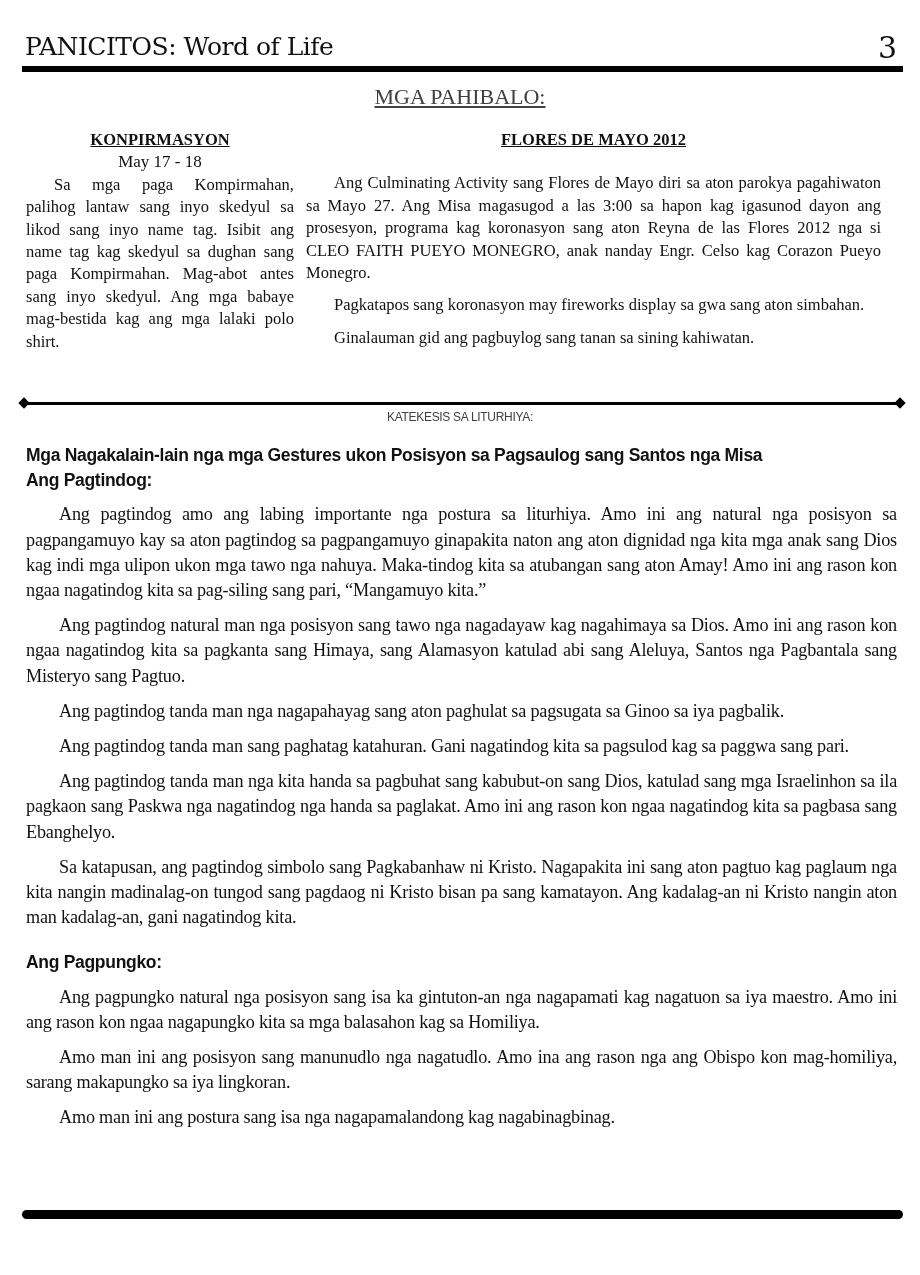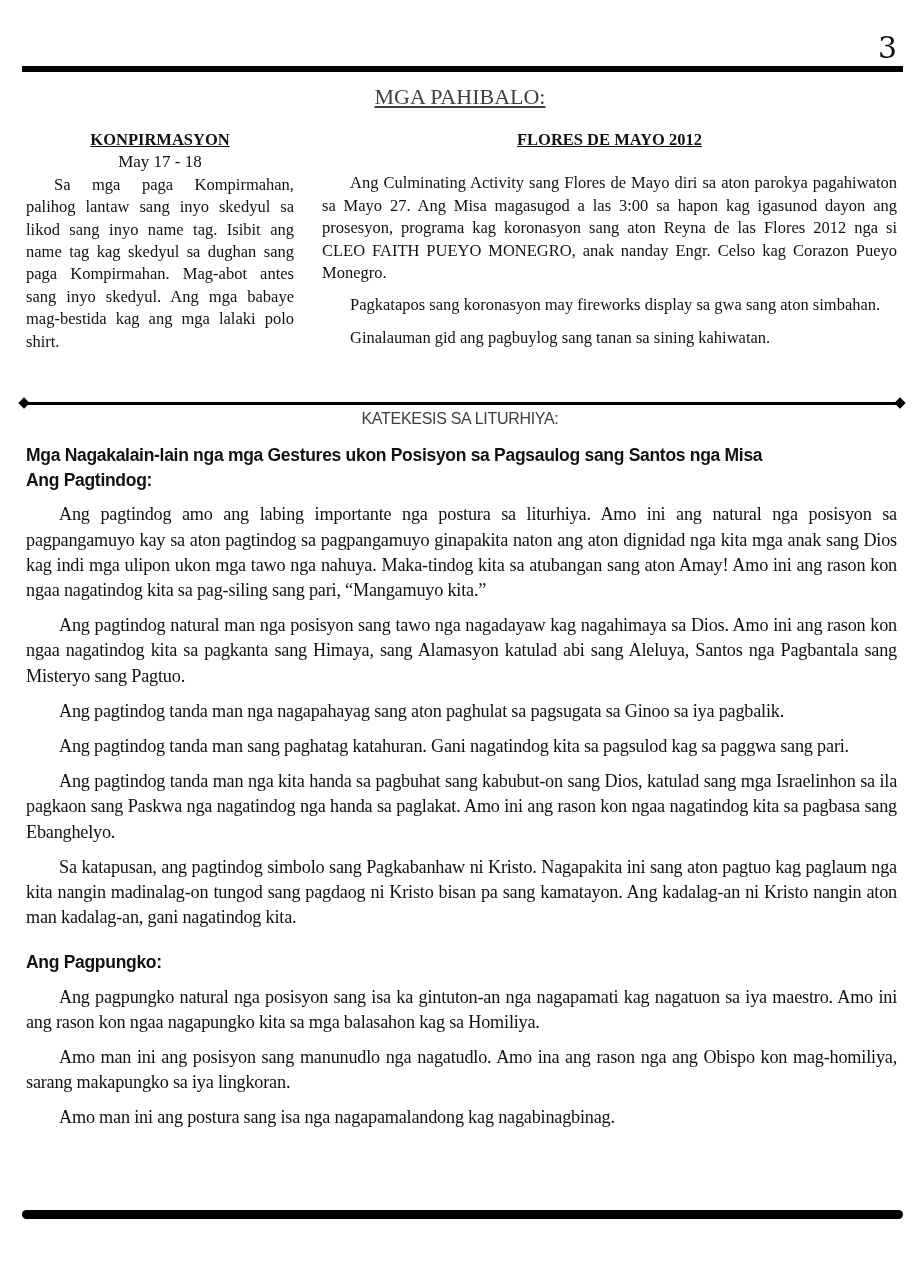--- a/index.html
+++ b/index.html
@@ -9,54 +9,55 @@
   .header { position: absolute; left: 22px; top: 30px; width: 881px; height: 40px; }
   .header-title { position: absolute; left: 3px; top: 2px; font-family: "DejaVu Serif", serif; font-size: 25px; letter-spacing: -0.5px; color: #111; }
   .page-number { position: absolute; right: 6px; top: 0px; font-family: "DejaVu Serif", serif; font-size: 30px; color: #111; }
   .header-rule { position: absolute; left: 22px; top: 66px; width: 881px; height: 6px; background: #000; }
 
   .section-title { position: absolute; left: 0; width: 920px; text-align: center; font-family: "Liberation Serif", serif; color: #404040; }
   .pahibalo-title { top: 84px; font-size: 22px; }
   .pahibalo-title span { text-decoration: underline; }
 
   .col-left { position: absolute; left: 26px; top: 129px; width: 268px; font-family: "Liberation Serif", serif; font-size: 16.5px; line-height: 22.4px; }
-  .col-right { position: absolute; left: 322px; top: 129px; width: 575px; font-family: "Liberation Serif", serif; font-size: 16.5px; line-height: 22.4px; }
+  .col-right { position: absolute; left: 306px; top: 129px; width: 575px; font-family: "Liberation Serif", serif; font-size: 16.5px; line-height: 22.4px; }
   .col-heading { text-align: center; font-weight: bold; text-decoration: underline; font-size: 16.5px; }
   .col-sub { text-align: center; font-size: 17px; }
   .justify { text-align: justify; }
   .indent { text-indent: 28px; }
   .col-left p, .col-right p { margin: 0; }
   .col-left p.first { }
   .col-right p.first { margin-top: 21px; }
   .col-right p + p { margin-top: 10px; }
 
   .divider { position: absolute; left: 20px; top: 402px; width: 884px; height: 4px; }
   .divider .line { position: absolute; left: 4px; right: 4px; top: 0; height: 3px; background: #000; }
   .divider .dia { position: absolute; top: -3px; width: 8px; height: 8px; background: #000; transform: rotate(45deg); }
   .divider .dia.left { left: 0; }
   .divider .dia.right { right: 0; }
 
-  .katekesis-title { top: 410px; font-size: 16px; font-weight: normal; font-family: "Liberation Sans", sans-serif; letter-spacing: -0.3px; }
+  .katekesis-title { top: 410px; font-size: 12px; font-weight: normal; font-family: "Liberation Sans", sans-serif; letter-spacing: -0.3px; }
 
   .main { position: absolute; left: 26px; top: 443px; width: 871px; font-family: "Liberation Serif", serif; font-size: 18.2px; line-height: 25.2px; }
   .main p { margin: 0; }
   .subtitle { font-family: "Liberation Sans", sans-serif; font-weight: bold; font-size: 17.5px; letter-spacing: -0.3px; margin-top: 2px; }
   .subhead { font-family: "Liberation Sans", sans-serif; font-weight: bold; font-size: 17.5px; letter-spacing: -0.3px; margin-top: 12px; }
   .subhead.pungko { margin-top: 20px; }
   .main p.body { text-align: justify; text-indent: 33px; margin-top: 10px; letter-spacing: -0.2px; }
   .main p.body.firstbody { margin-top: 9px; }
 
   .bottom-rule { position: absolute; left: 22px; top: 1210px; width: 881px; height: 9px; background: #000; border-radius: 5px; }
 </style>
 </head>
 <body>
 
 <div class="page">
 
   <div class="header">
+    <span class="header-title">PANICITOS: Word of Life</span>
     <span class="page-number">3</span>
   </div>
   <div class="header-rule"></div>
 
   <div class="section-title pahibalo-title">
     <span>MGA PAHIBALO:</span>
   </div>
 
   <div class="col-left">
     <div class="col-heading">KONPIRMASYON</div>

